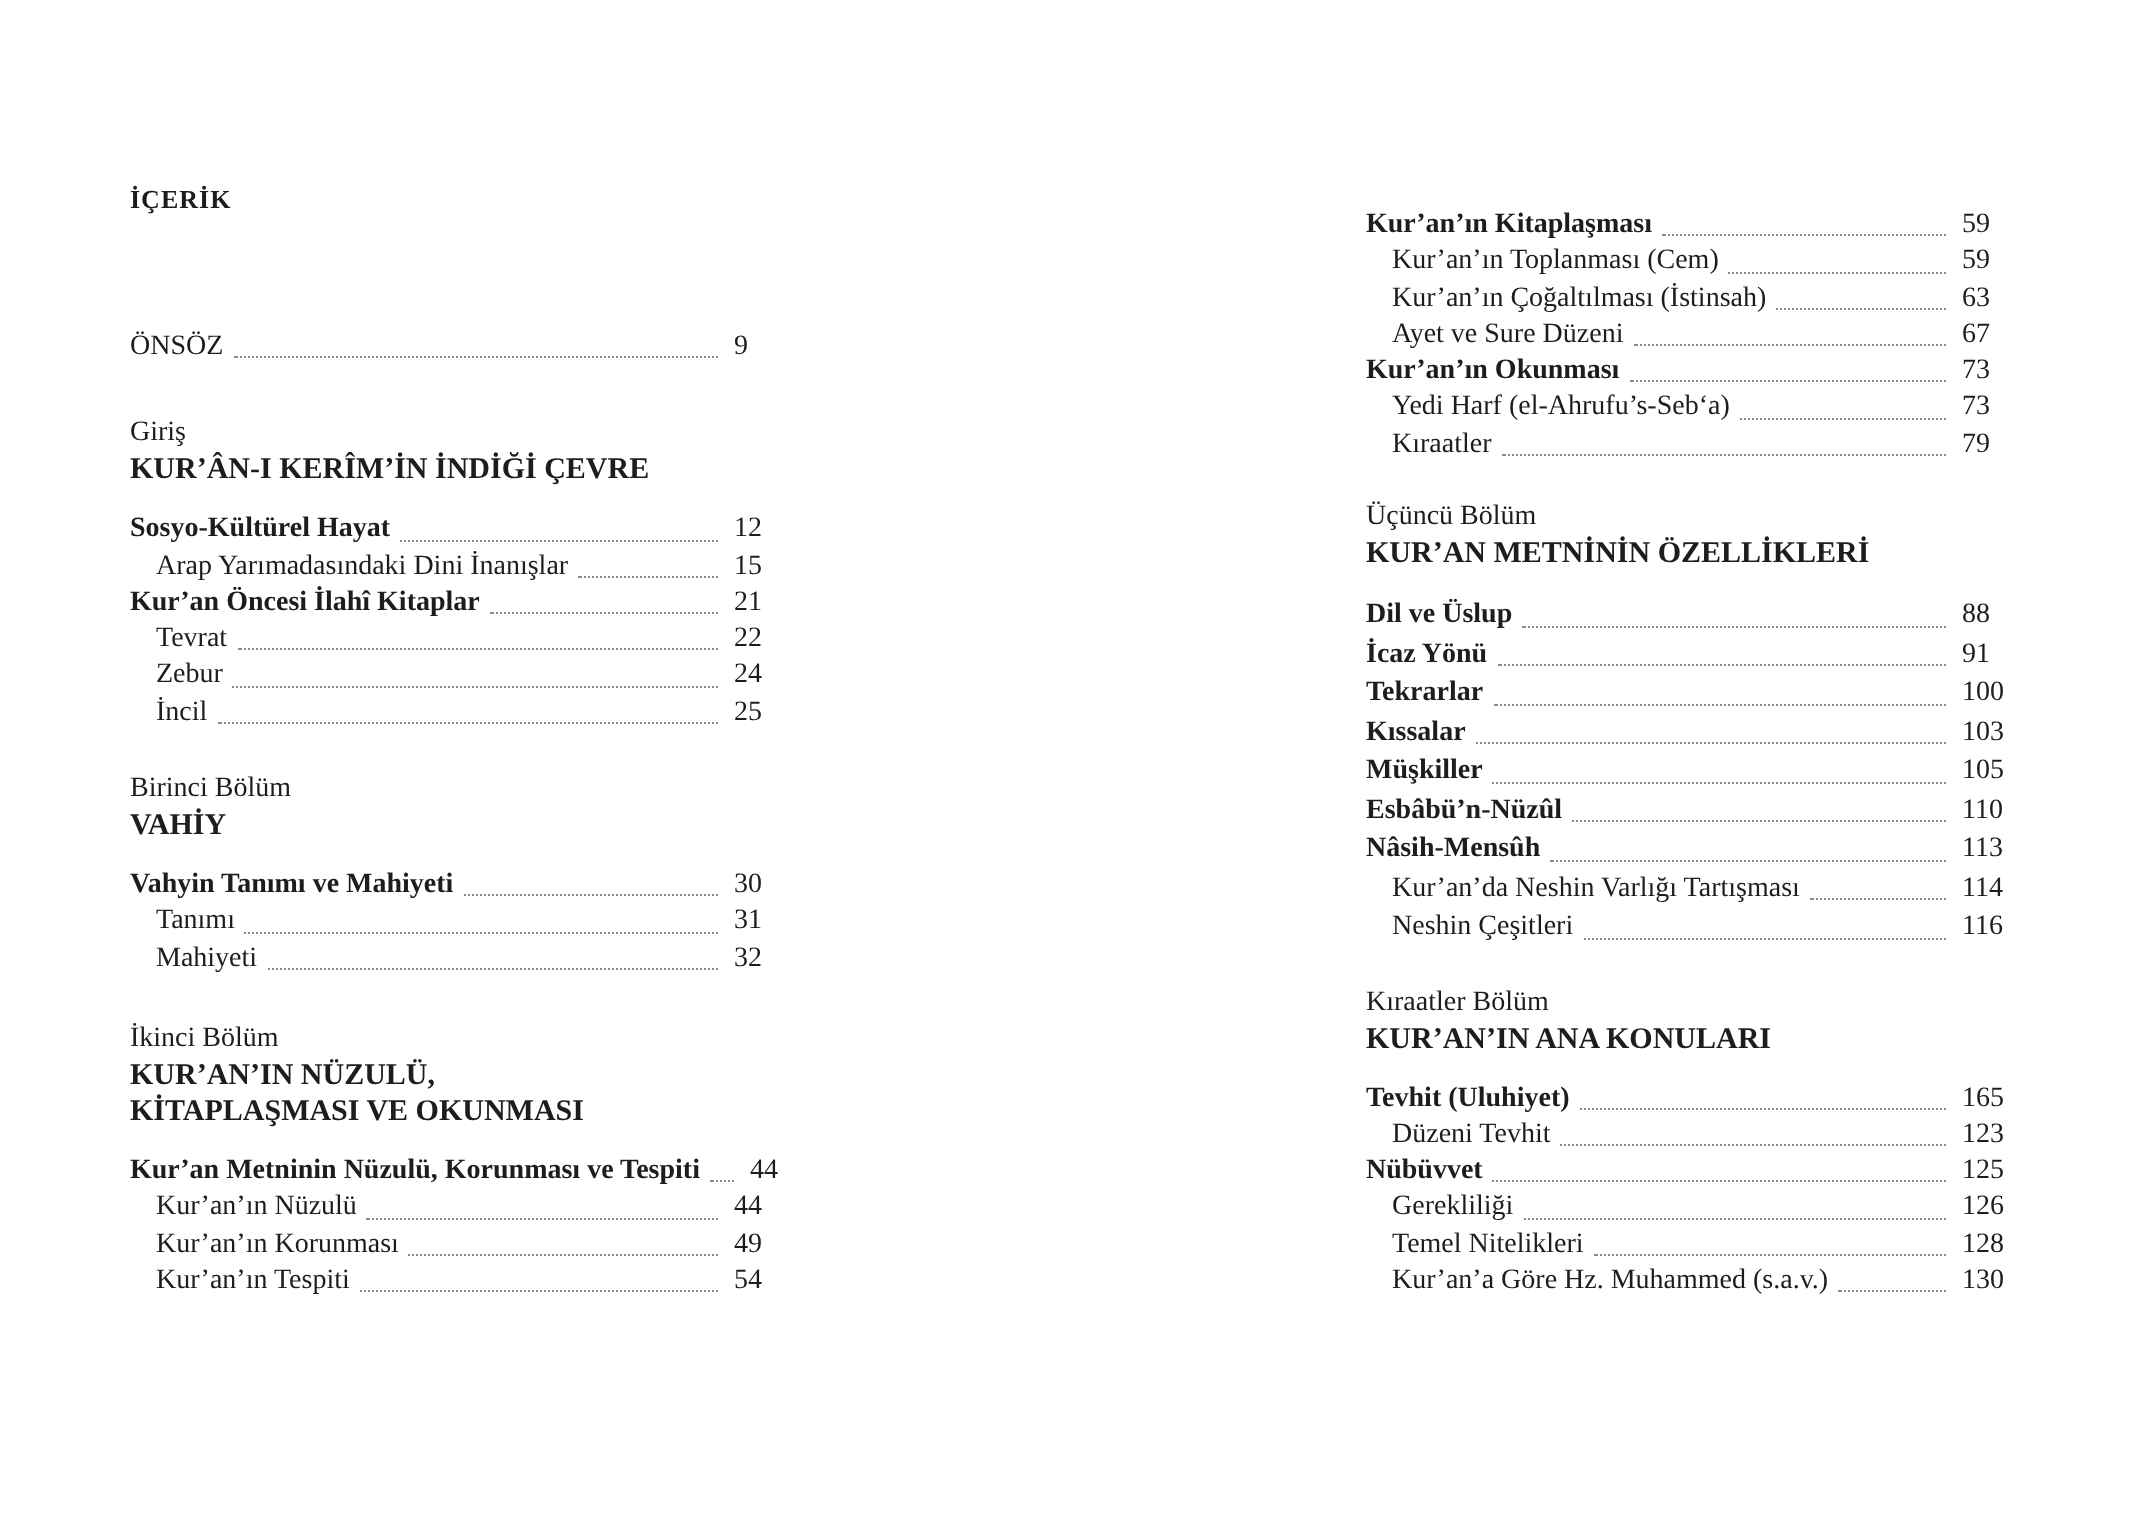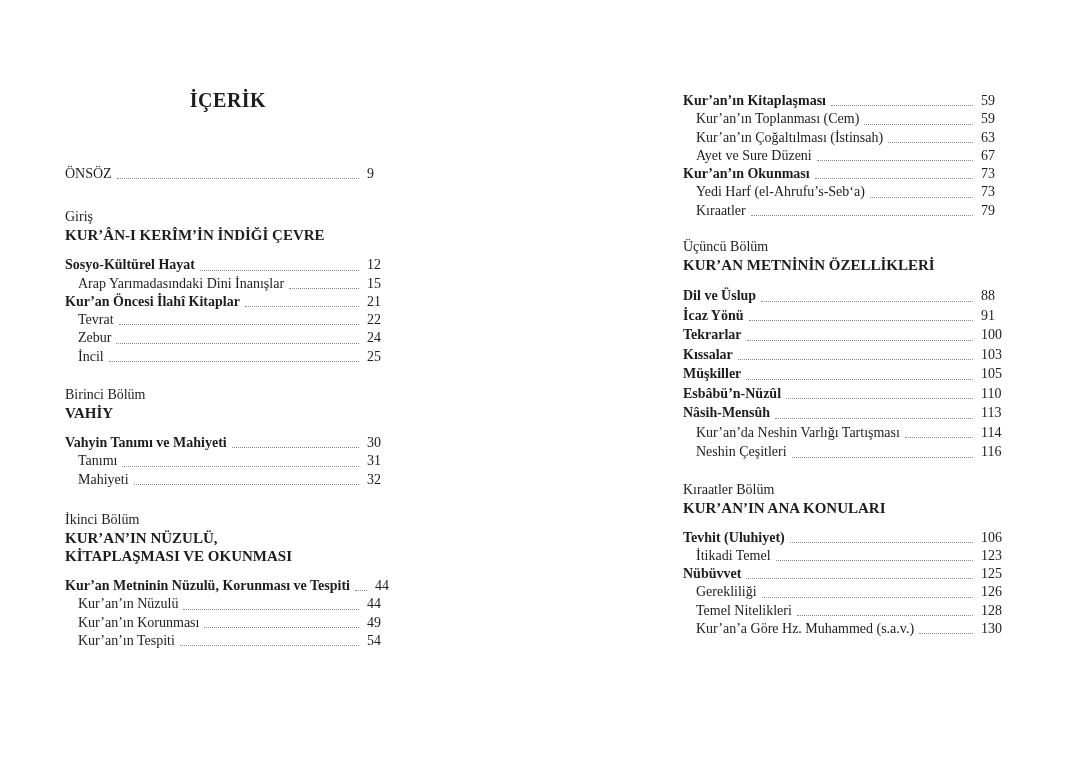--- a/index.html
+++ b/index.html
@@ -5,24 +5,24 @@
   * { margin:0; padding:0; box-sizing:border-box; }
   html, body { width:1068px; height:759px; overflow:hidden; }
   body {
     background: var(--bg, #ffffff);
     color: var(--text, #1d1d1f);
     font-family: "Liberation Serif", serif;
     position: relative;
   }
   .col { position:absolute; }
   #col-0 { left:65px;  top:88px; width:326px; }
-  #col-1 { left:683px; top:92px; width:322px; }
+  #col-1 { left:683px; top:104px; width:322px; }
 
   .title {
-    font-size:20px; font-weight:700; text-align:center;
+    font-size:13px; font-weight:700; 
     height:24px; line-height:24px; letter-spacing:.5px;
   }
 
   .block { margin-top:21px; }
   #col-0 .block:nth-child(2) { margin-top:53px; }  
   #col-0 .block:nth-child(3) { margin-top:24px; }
   #col-0 .block:nth-child(4) { margin-top:19px; }
   #col-0 .block:nth-child(5) { margin-top:21px; }
   #col-1 .block:nth-child(1) { margin-top:0; }
   #col-1 .block:nth-child(2) { margin-top:17px; --rowh:19.5px; }
@@ -237,24 +237,24 @@
         </div>
       </div>
     </div>
     <div class="block">
       <div class="kicker">Kıraatler Bölüm</div>
       <div class="hline">KUR’AN’IN ANA KONULARI</div>
       <div class="entries">
         <div class="entry">
           <span class="lbl b">Tevhit (Uluhiyet)</span>
           <span class="leader"></span>
-          <span class="pg">106</span>
-        </div>
-        <div class="entry">
-          <span class="lbl ind">İtikadi Temel</span>
+          <span class="pg">165</span>
+        </div>
+        <div class="entry">
+          <span class="lbl ind">Düzeni Tevhit</span>
           <span class="leader"></span>
           <span class="pg">123</span>
         </div>
         <div class="entry">
           <span class="lbl b">Nübüvvet</span>
           <span class="leader"></span>
           <span class="pg">125</span>
         </div>
         <div class="entry">
           <span class="lbl ind">Gerekliliği</span>

